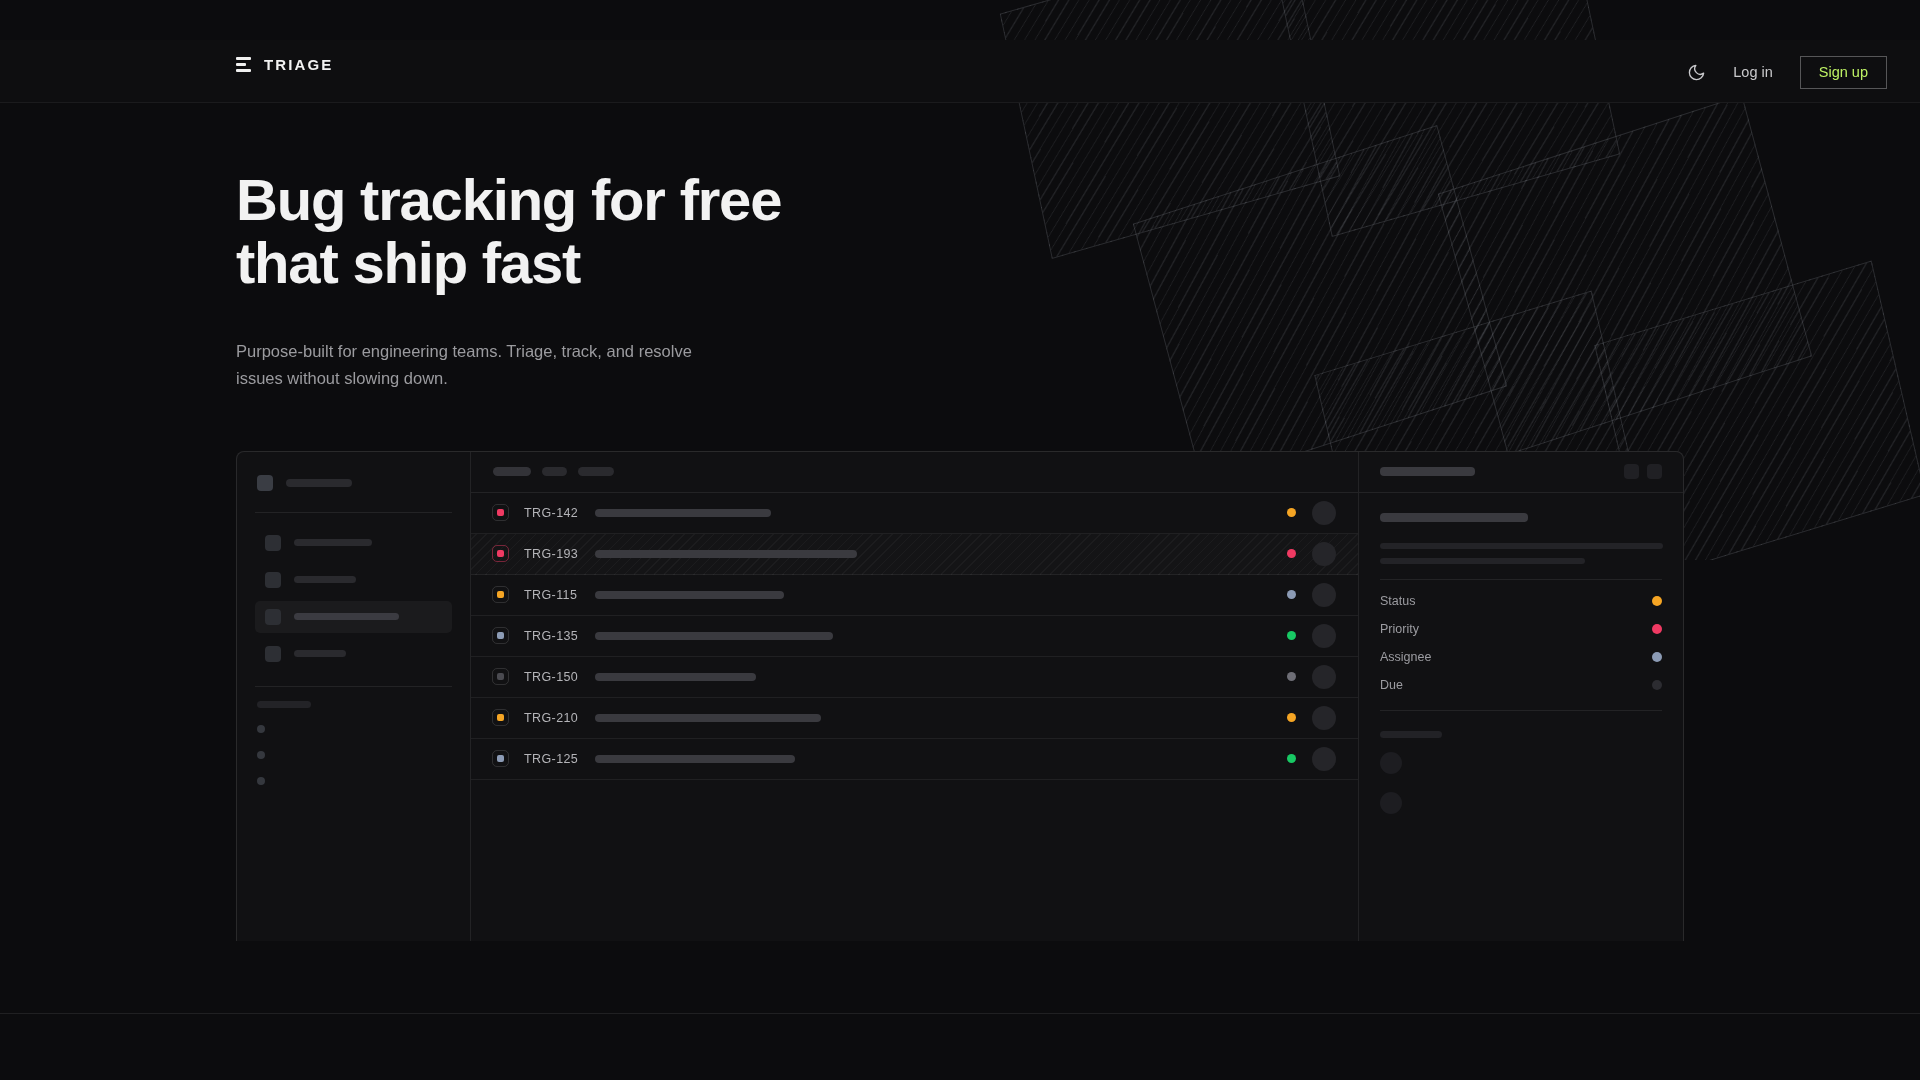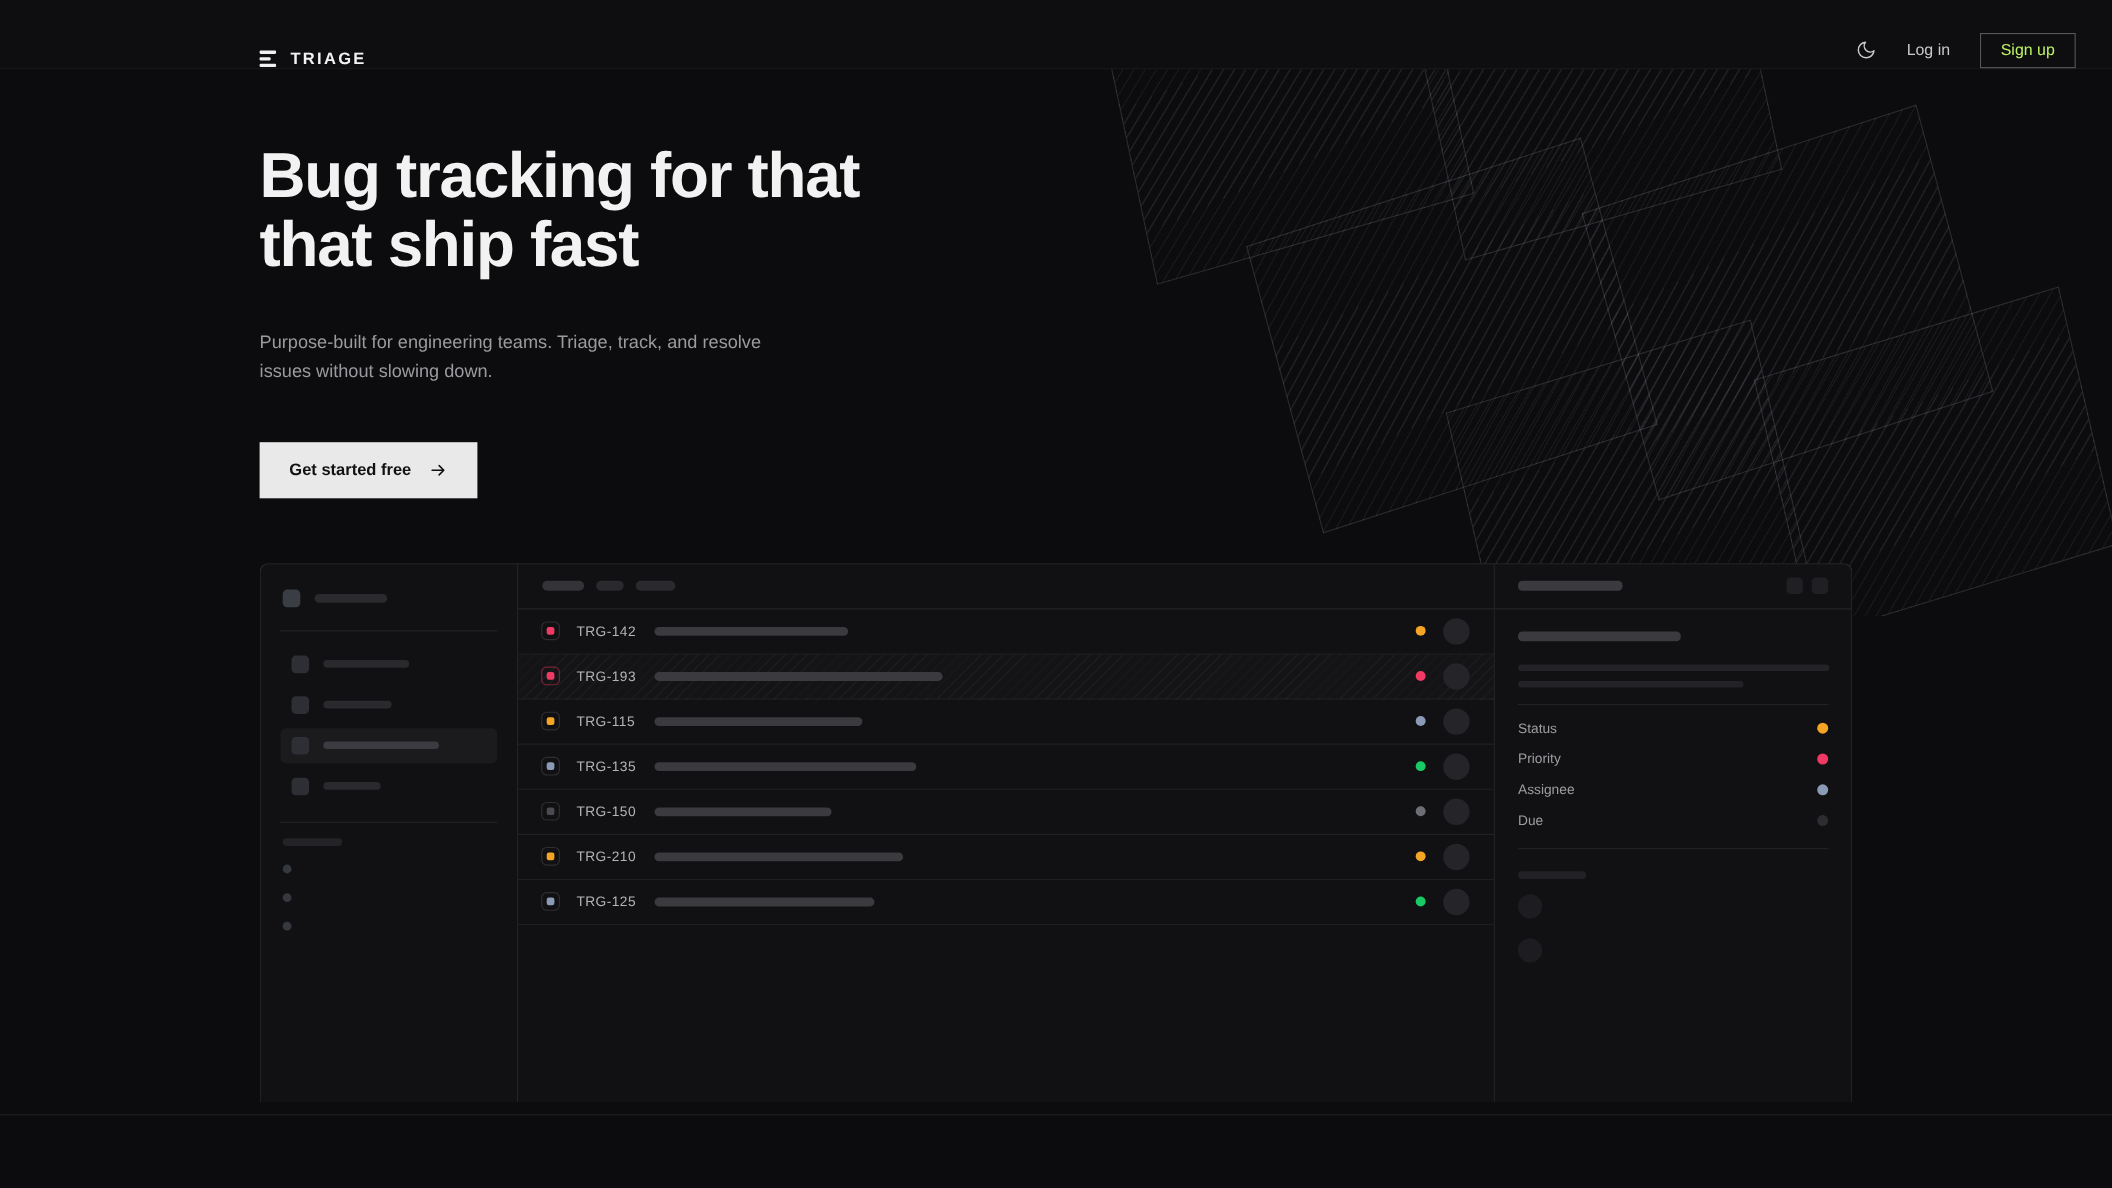--- a/index.html
+++ b/index.html
@@ -39,24 +39,25 @@
   .panel.p4 { width: 320px; height: 270px; top: 140px;  left: 1465px; transform: rotate(-18deg) skewX(-3deg); }
   .panel.p5 { width: 290px; height: 240px; top: 330px;  left: 1335px; transform: rotate(-17deg) skewX(-4deg); }
   .panel.p6 { width: 290px; height: 240px; top: 300px;  left: 1615px; transform: rotate(-17deg) skewX(-4deg); }
 
   
   .header {
     position: relative;
     z-index: 5;
     height: 63px;
     display: flex;
-    align-items: flex-end;
+    align-items: flex-start;
     padding: 16px 33px 0 236px;
     background: #0e0e10;
     border-bottom: 1px solid rgba(255,255,255,0.055);
+    margin-top: 40px;
   }
   .brand { display: flex; align-items: center; gap: 13px; }
   .brand-mark { display: flex; flex-direction: column; gap: 3px; width: 15px; }
   .brand-mark i { display: block; height: 3px; background: #f0f0f0; border-radius: 1px; }
   .brand-mark i:nth-child(1) { width: 15px; }
   .brand-mark i:nth-child(2) { width: 10px; }
   .brand-mark i:nth-child(3) { width: 15px; }
   .brand-name {
     font-size: 15px; letter-spacing: 2.1px; font-weight: 700; color: #f2f2f2;
   }
@@ -220,32 +221,24 @@
         <path d="M21 12.8A9 9 0 1 1 11.2 3a7 7 0 0 0 9.8 9.8z"></path>
       </svg>
     </span>
     <span class="login-link">Log in</span>
     <button class="signup-btn">Sign up</button>
   </div>
 </header>
 
 <section class="hero">
   <h1>
-    <span>Bug tracking for that</span><br>
+    <span>Bug tracking for free</span><br>
     <span>that ship fast</span>
   </h1>
   <p>Purpose-built for engineering teams. Triage, track, and resolve issues without slowing down.</p>
-  <button class="cta">
-    <span>Get started free</span>
-    <span>
-      <svg viewBox="0 0 24 24" width="17" height="17" fill="none" stroke="#111113" stroke-width="2" stroke-linecap="round" stroke-linejoin="round">
-        <path d="M4 12h15M13 6l6 6-6 6"></path>
-      </svg>
-    </span>
-  </button>
 </section>
 
 <section class="mock">
 
   <aside class="mk-side">
     <div class="side-head">
       <span class="sq lit"></span>
       <span class="sk"></span>
     </div>
     <div class="side-div"></div>

